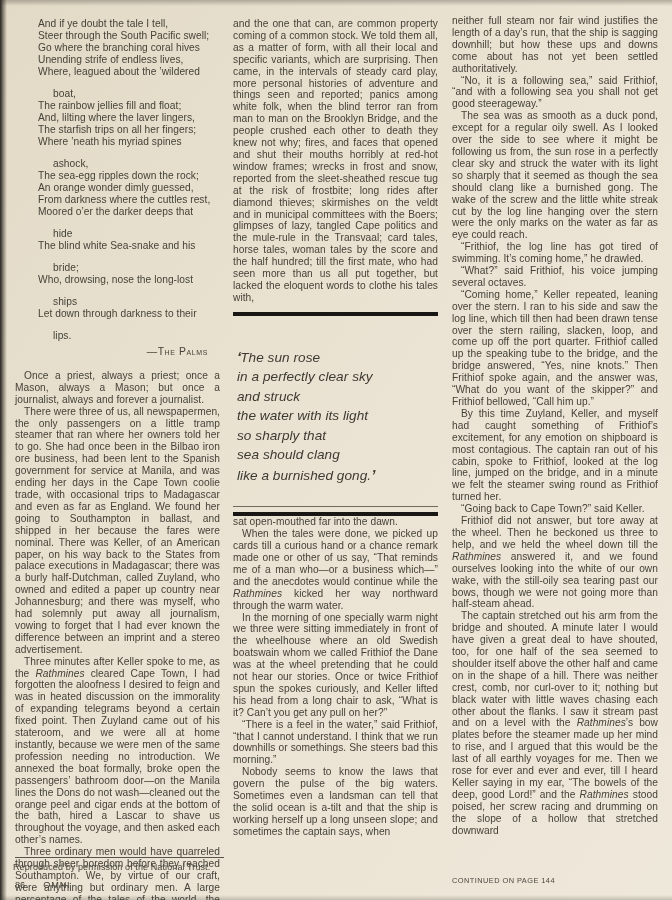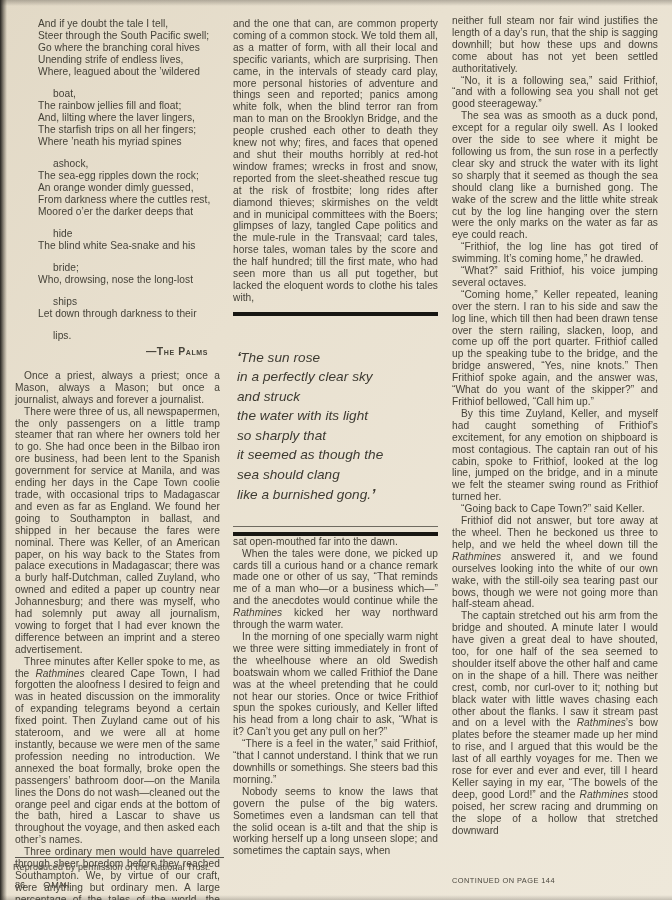--- a/index.html
+++ b/index.html
@@ -29,21 +29,21 @@
   #col3{left:452px;width:206px;top:15px;}
 
   .para{margin:0;}
   .para.ind{text-indent:9px;}
 
   .poem{margin-left:23px;margin-bottom:2px;}
   .poem-line{text-align:left;line-height:12px;}
   .poem-line.cont{padding-left:15px;margin-top:10px;}
   .attribution{
     text-align:right;padding-right:12px;margin:4px 0 12px 0;
-    font-variant:small-caps;letter-spacing:0.6px;font-size:10.4px;font-weight:bold;
+    font-variant:small-caps;letter-spacing:0.6px;font-size:10.4px;
   }
 
   .rule-thick{height:4px;background:#181713;border:none;margin:0;}
   .rule-thin{height:1px;background:#6e6a60;border:none;margin:0;}
   .rule-top{margin-top:8px;}
   .rule-bot-thin{margin-top:21px;}
   .rule-bot-thick{margin-top:5px;}
 
   .pullquote{
     font-style:italic;text-align:left;
@@ -105,21 +105,20 @@
     <div>
         <p class="para">and the one that can, are common property coming of a common stock. We told them all, as a matter of form, with all their local and specific variants, which are surprising. Then came, in the intervals of steady card play, more personal histories of adventure and things seen and reported; panics among white folk, when the blind terror ran from man to man on the Brooklyn Bridge, and the people crushed each other to death they knew not why; fires, and faces that opened and shut their mouths horribly at red-hot window frames; wrecks in frost and snow, reported from the sleet-sheathed rescue tug at the risk of frostbite; long rides after diamond thieves; skirmishes on the veldt and in municipal committees with the Boers; glimpses of lazy, tangled Cape politics and the mule-rule in the Transvaal; card tales, horse tales, woman tales by the score and the half hundred; till the first mate, who had seen more than us all put together, but lacked the eloquent words to clothe his tales with,</p>
       </div>
     <hr class="rule-thick rule-top">
     <div class="pullquote">
         <div><span class="pq-mark">‘</span>The sun rose</div>
         <div>in a perfectly clear sky</div>
         <div>and struck</div>
         <div>the water with its light</div>
         <div>so sharply that</div>
-        <div>it seemed as though the</div>
         <div>sea should clang</div>
         <div>like a burnished gong.<span class="pq-mark">’</span></div>
       </div>
     <hr class="rule-thin rule-bot-thin">
     <hr class="rule-thick rule-bot-thick">
     <div class="pq-after">
         <p class="para">sat open-mouthed far into the dawn.</p>
         <p class="para ind">When the tales were done, we picked up cards till a curious hand or a chance remark made one or other of us say, “That reminds me of a man who—or a business which—” and the anecdotes would continue while the <i>Rathmines</i> kicked her way northward through the warm water.</p>
         <p class="para ind">In the morning of one specially warm night we three were sitting immediately in front of the wheelhouse where an old Swedish boatswain whom we called Frithiof the Dane was at the wheel pretending that he could not hear our stories. Once or twice Frithiof spun the spokes curiously, and Keller lifted his head from a long chair to ask, “What is it? Can’t you get any pull on her?”</p>
         <p class="para ind">“There is a feel in the water,” said Frithiof, “that I cannot understand. I think that we run downhills or somethings. She steers bad this morning.”</p>

